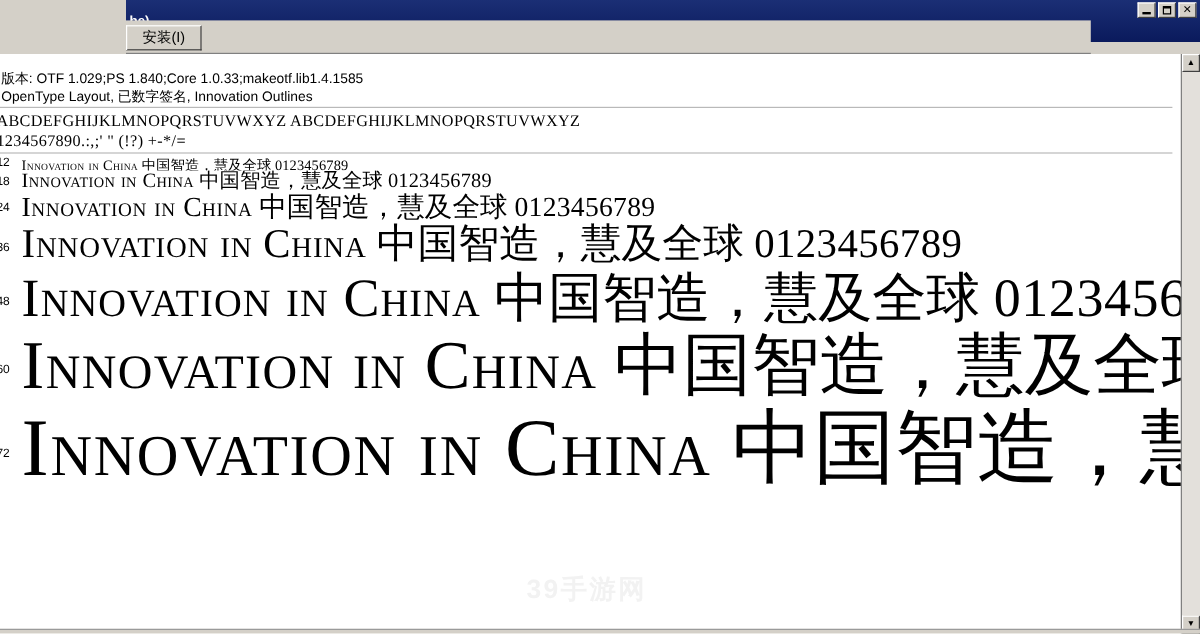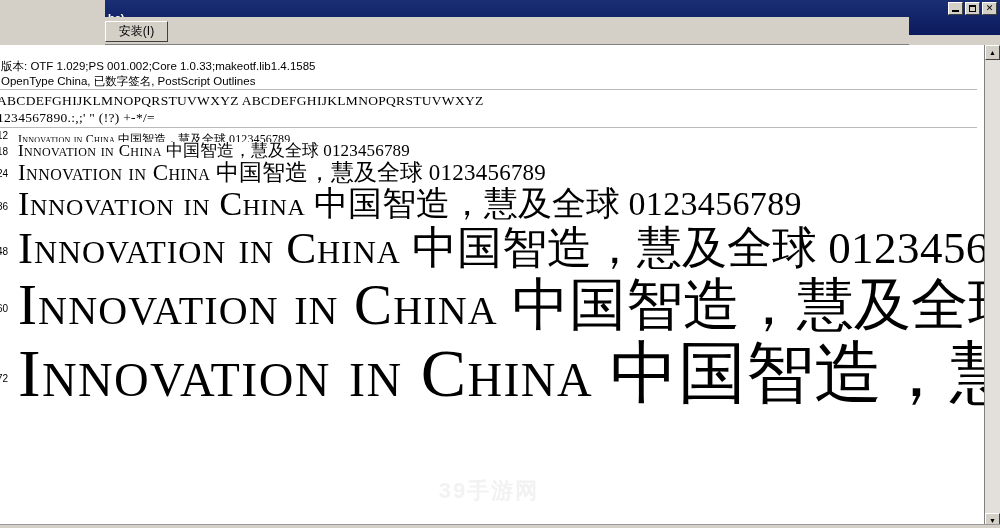--- a/index.html
+++ b/index.html
@@ -349,22 +349,22 @@
       </div>
     </div>
 
     <div class="toolbar">
       <div class="install-btn">安装(I)</div>
     </div>
 
     <div class="client">
 
       <div class="info-block">
-        <div class="info-line">版本: OTF 1.029;PS 001.002;Core 1.0.33;makeotf.lib1.4.1585</div>
-        <div class="info-line">OpenType China, 已数字签名, PostScript Outlines</div>
+        <div class="info-line">版本: OTF 1.029;PS 1.840;Core 1.0.33;makeotf.lib1.4.1585</div>
+        <div class="info-line">OpenType Layout, 已数字签名, Innovation Outlines</div>
       </div>
 
       <div class="hrule" id="rule-1"></div>
 
       <div class="alpha-block">
         <div class="alpha-line caps">ABCDEFGHIJKLMNOPQRSTUVWXYZ ABCDEFGHIJKLMNOPQRSTUVWXYZ</div>
         <div class="alpha-line">1234567890.:,;' " (!?) +-*/=</div>
       </div>
 
       <div class="hrule" id="rule-2"></div>

